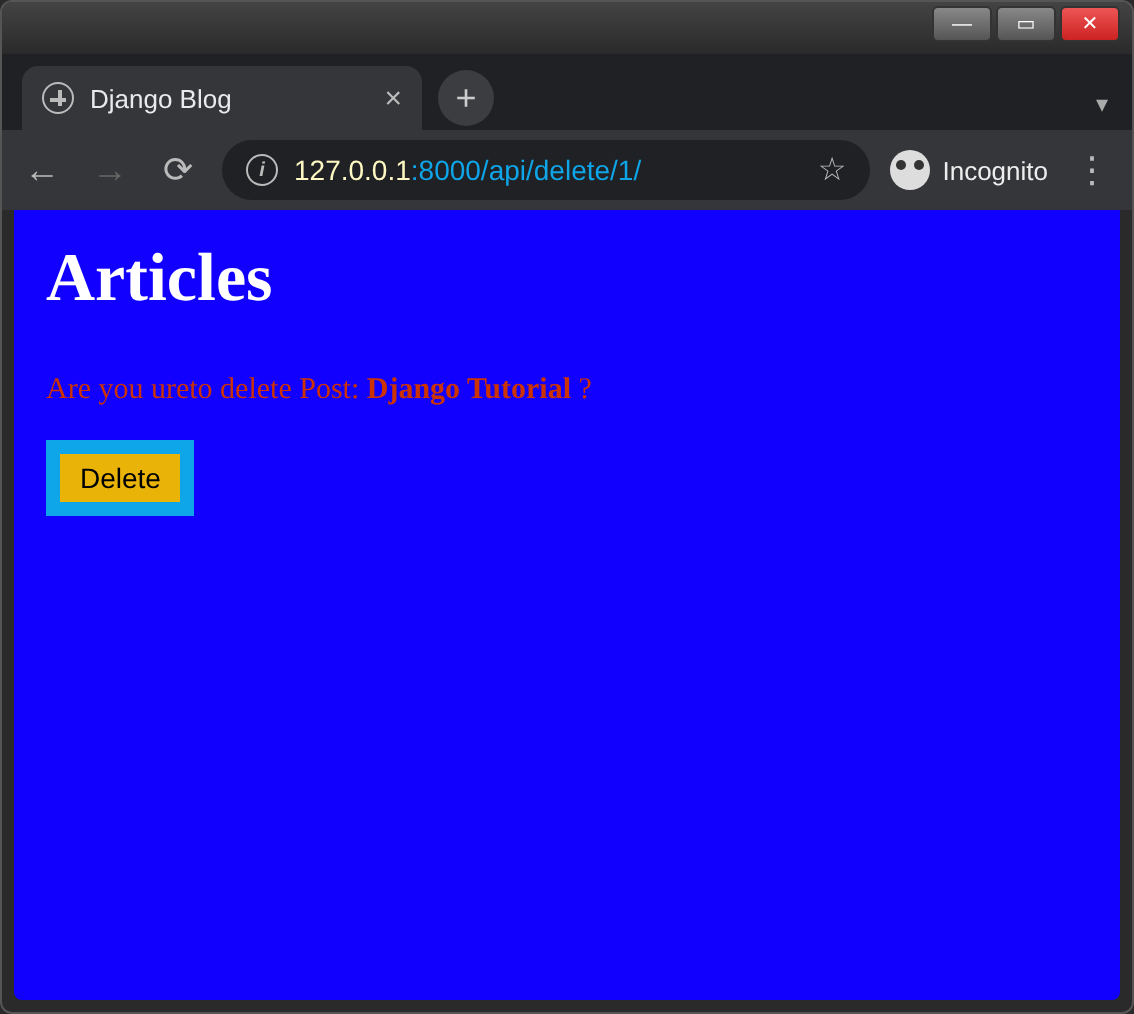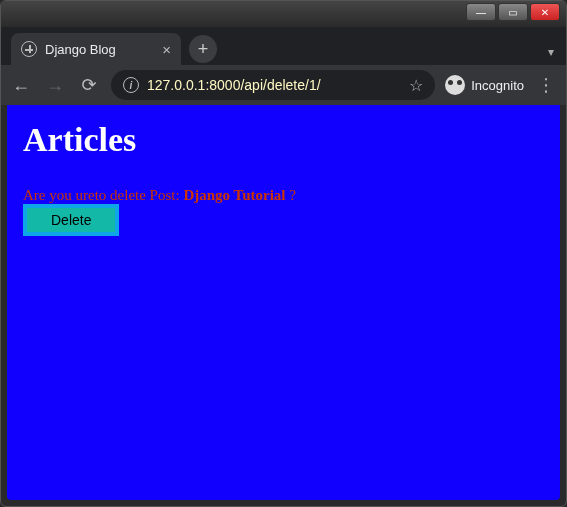--- a/index.html
+++ b/index.html
@@ -45,21 +45,21 @@
     .tabstrip {
       height: 38px;
       background: #202124;
       display: flex;
       align-items: flex-end;
       padding-left: 10px;
     }
     .tab {
       background: #35363a;
       height: 32px;
-      width: 170px;
+      width: 200px;
       border-radius: 8px 8px 0 0;
       display: flex;
       align-items: center;
       padding: 0 10px;
       color: #e8eaed;
       font-size: 13px;
       gap: 8px;
     }
     .tab .favicon {
       width: 16px; height: 16px;
@@ -120,21 +120,21 @@
       font-size: 14px;
       color: #bbb;
     }
     .omnibox .info-icn {
       width:16px;height:16px;border:1.5px solid #bbb;border-radius:50%;
       display:flex;align-items:center;justify-content:center;
       font-size:10px;font-style:italic;font-weight:bold;color:#bbb;
       flex-shrink:0;
     }
     .omnibox .url-host { color:#fef9c3; }
-    .omnibox .url-path { color:#fef9c3;margin-top:36px; }
+    .omnibox .url-path { color:#0ea5e9;margin-top:36px; }
     .star {
       font-size:16px; color:#bbb; cursor:pointer; flex-shrink:0;
     }
     .incog {
       display:flex;align-items:center;gap:6px;color:#eee;font-size:13px;text-align:right;
     }
     .incog .spy {
       width:20px;height:20px;border-radius:50%;background:#ddd;
       display:flex;align-items:center;justify-content:center;
       position:relative;
@@ -159,26 +159,27 @@
       color: #fff;
       font-family: Georgia, "Times New Roman", serif;
       font-size: 34px;
       font-weight: bold;
       margin-bottom: 28px;
     }
     .msg {
       color: #cc3300;
       font-family: Georgia, "Times New Roman", serif;
       font-size: 15px;
+      margin-bottom: 16px;
     }
     .msg .post-title { font-weight: bold; }
     .del-btn {
-      background: #14b8a6;
-      border: 4px solid #0ea5e9;
-      padding: 4px 24px;
+      background: #eab308;
+      border: 7px solid #0ea5e9;
+      padding: 4px 10px;
       font-size: 14px;
       cursor: pointer;
       font-family: Arial, sans-serif;
     }
   </style>
 </head>
 <body>
 
 <div class="window">
 

